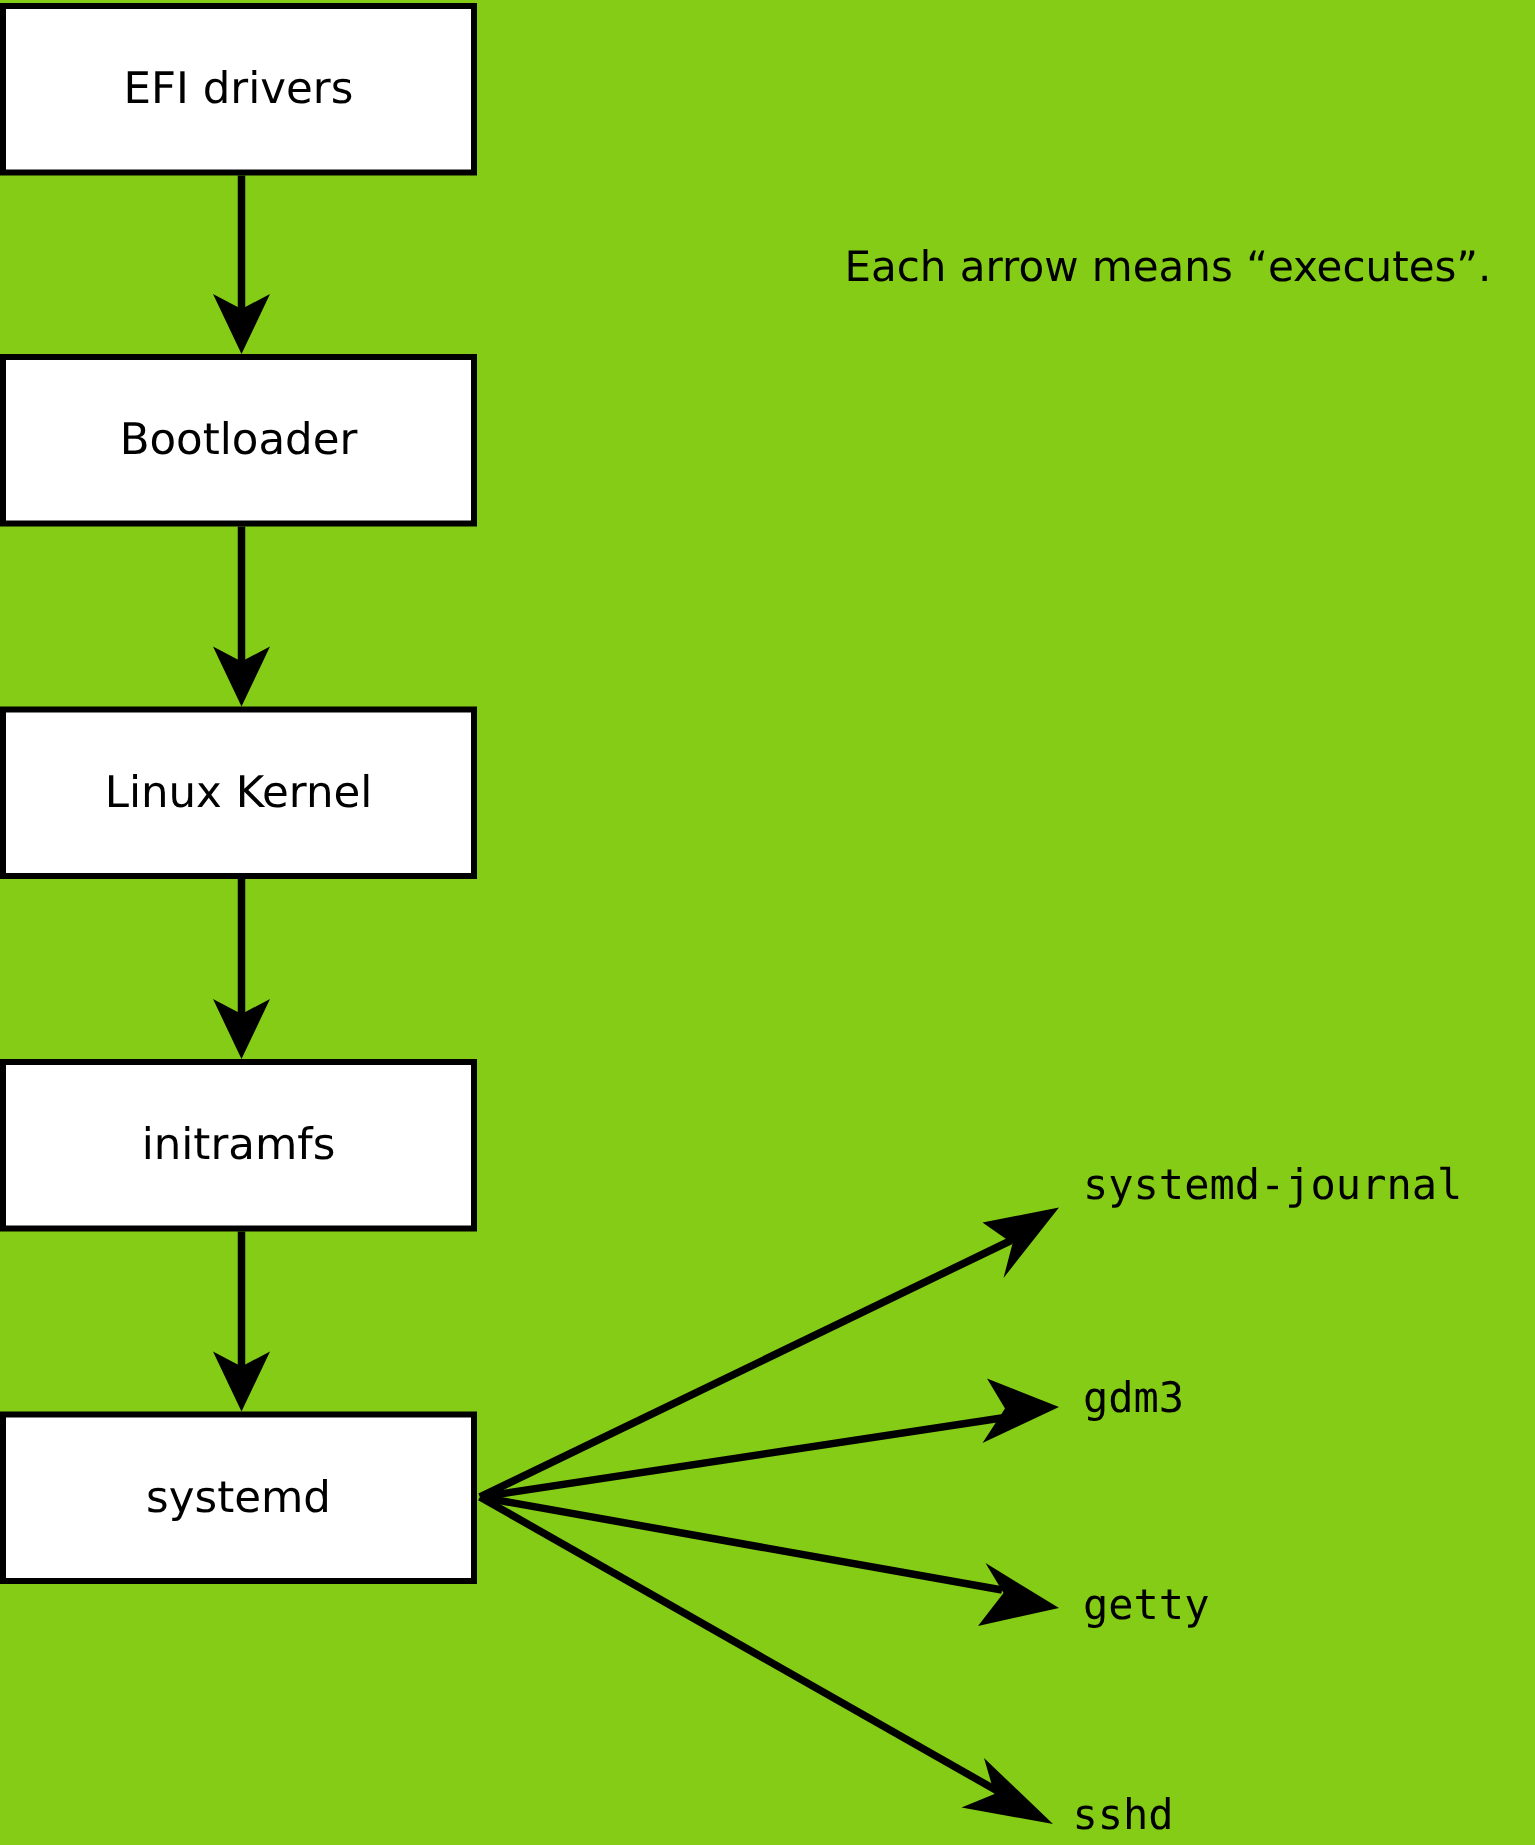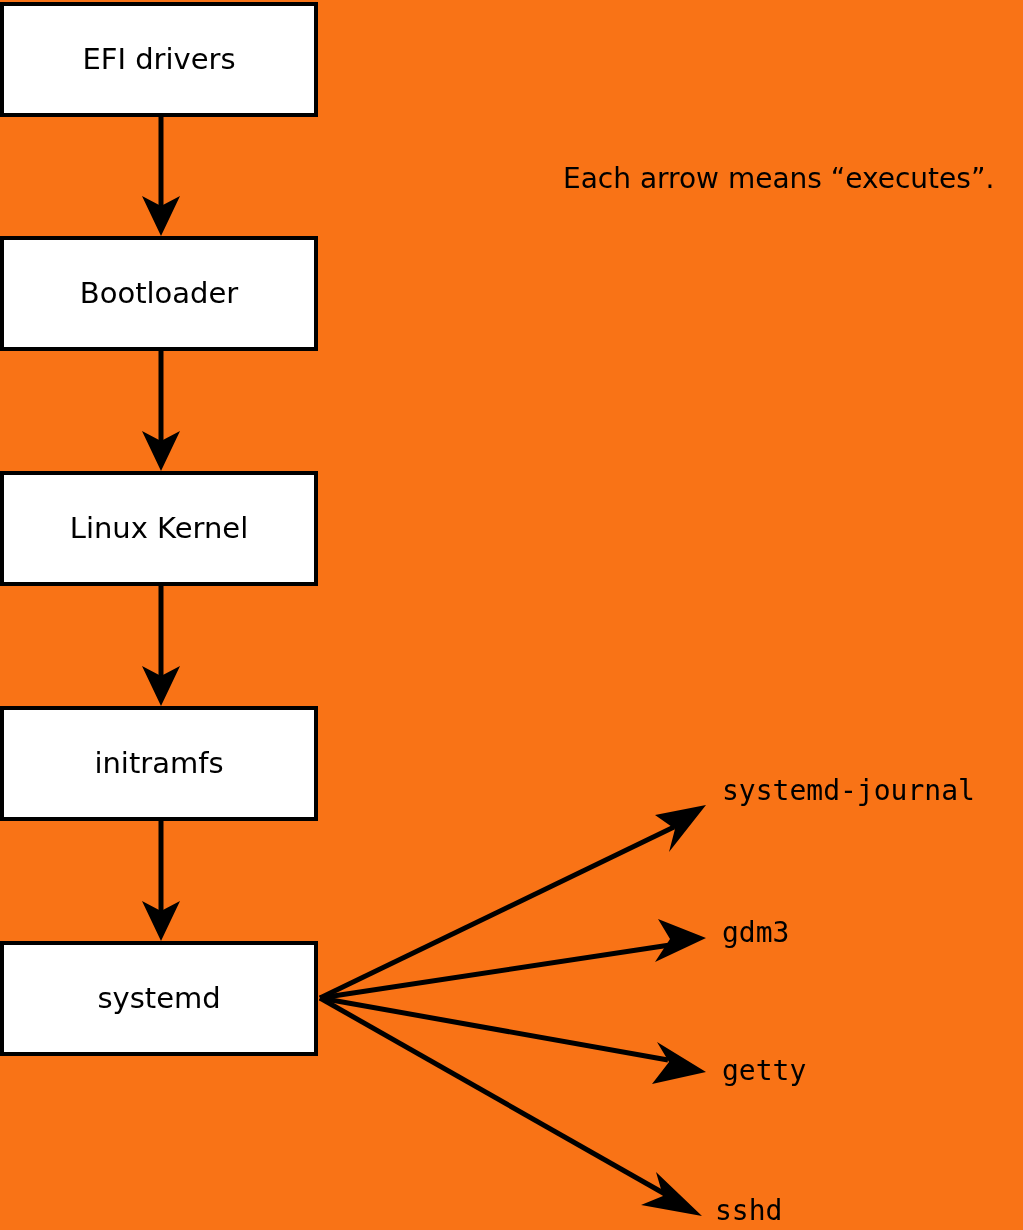--- a/index.html
+++ b/index.html
@@ -4,21 +4,21 @@
 <style>
   html, body {
     margin: 0;
     padding: 0;
     background: #ffffff;
   }
   #canvas {
     position: relative;
     width: 1023px;
     height: 1230px;
-    background: #f97316;
+    background: #84cc16;
     overflow: hidden;
     font-family: "DejaVu Sans", "Liberation Sans", sans-serif;
   }
   #diagram-svg {
     position: absolute;
     left: 0;
     top: 0;
     width: 1023px;
     height: 1230px;
   }

